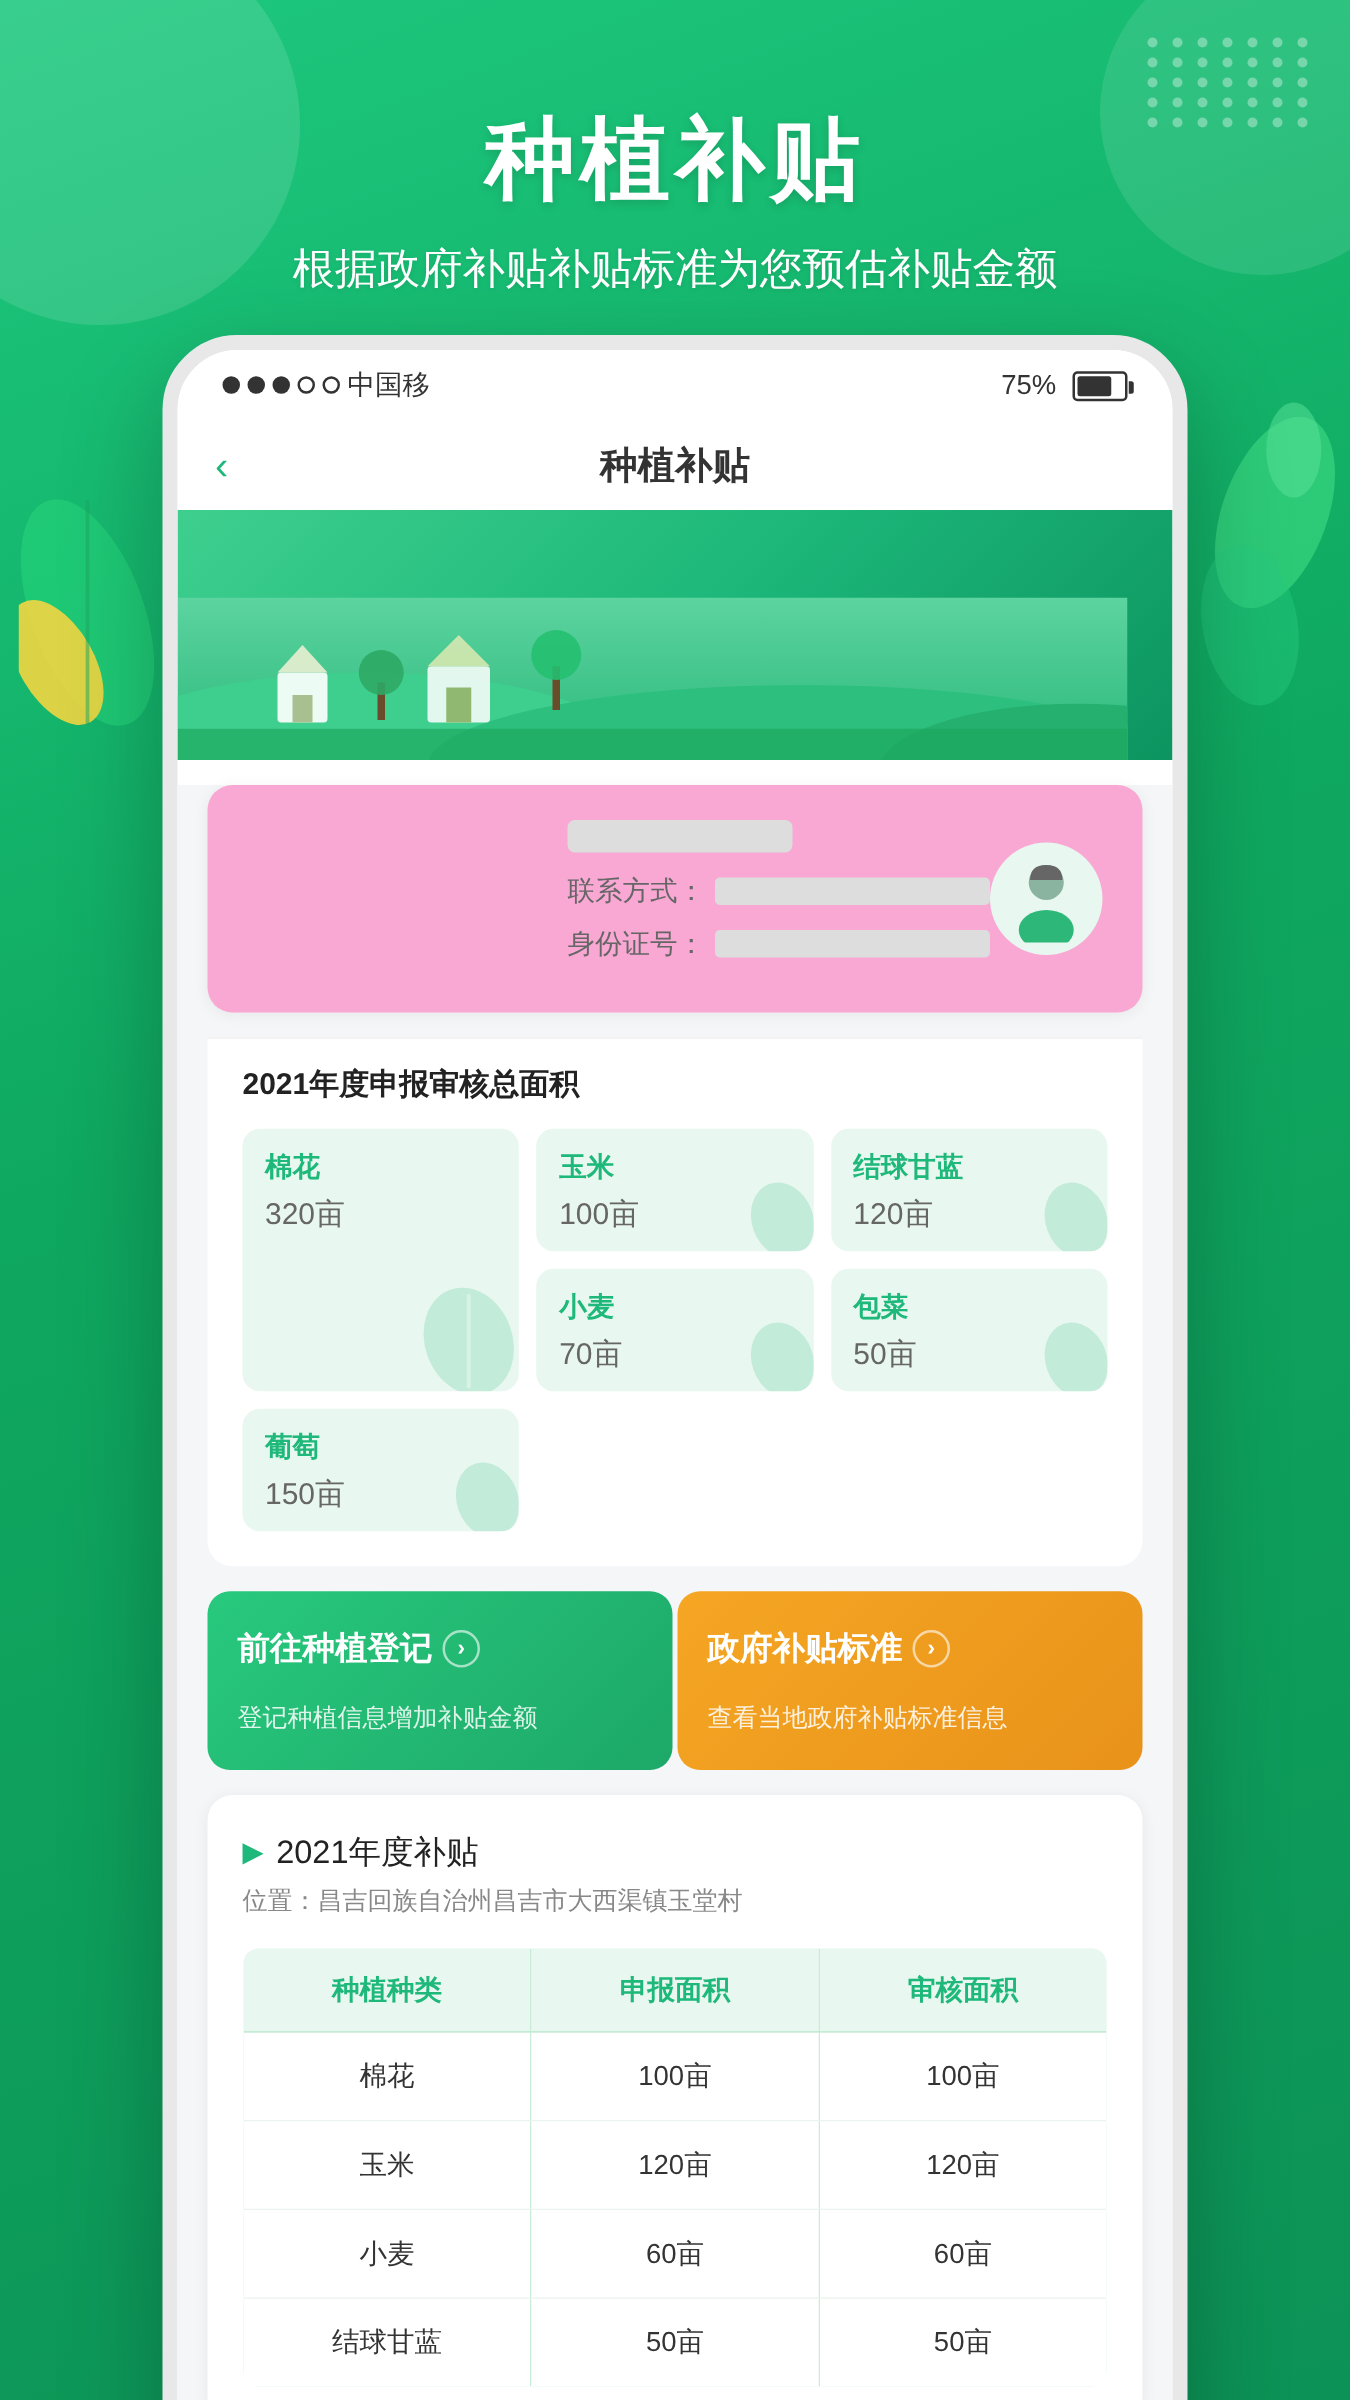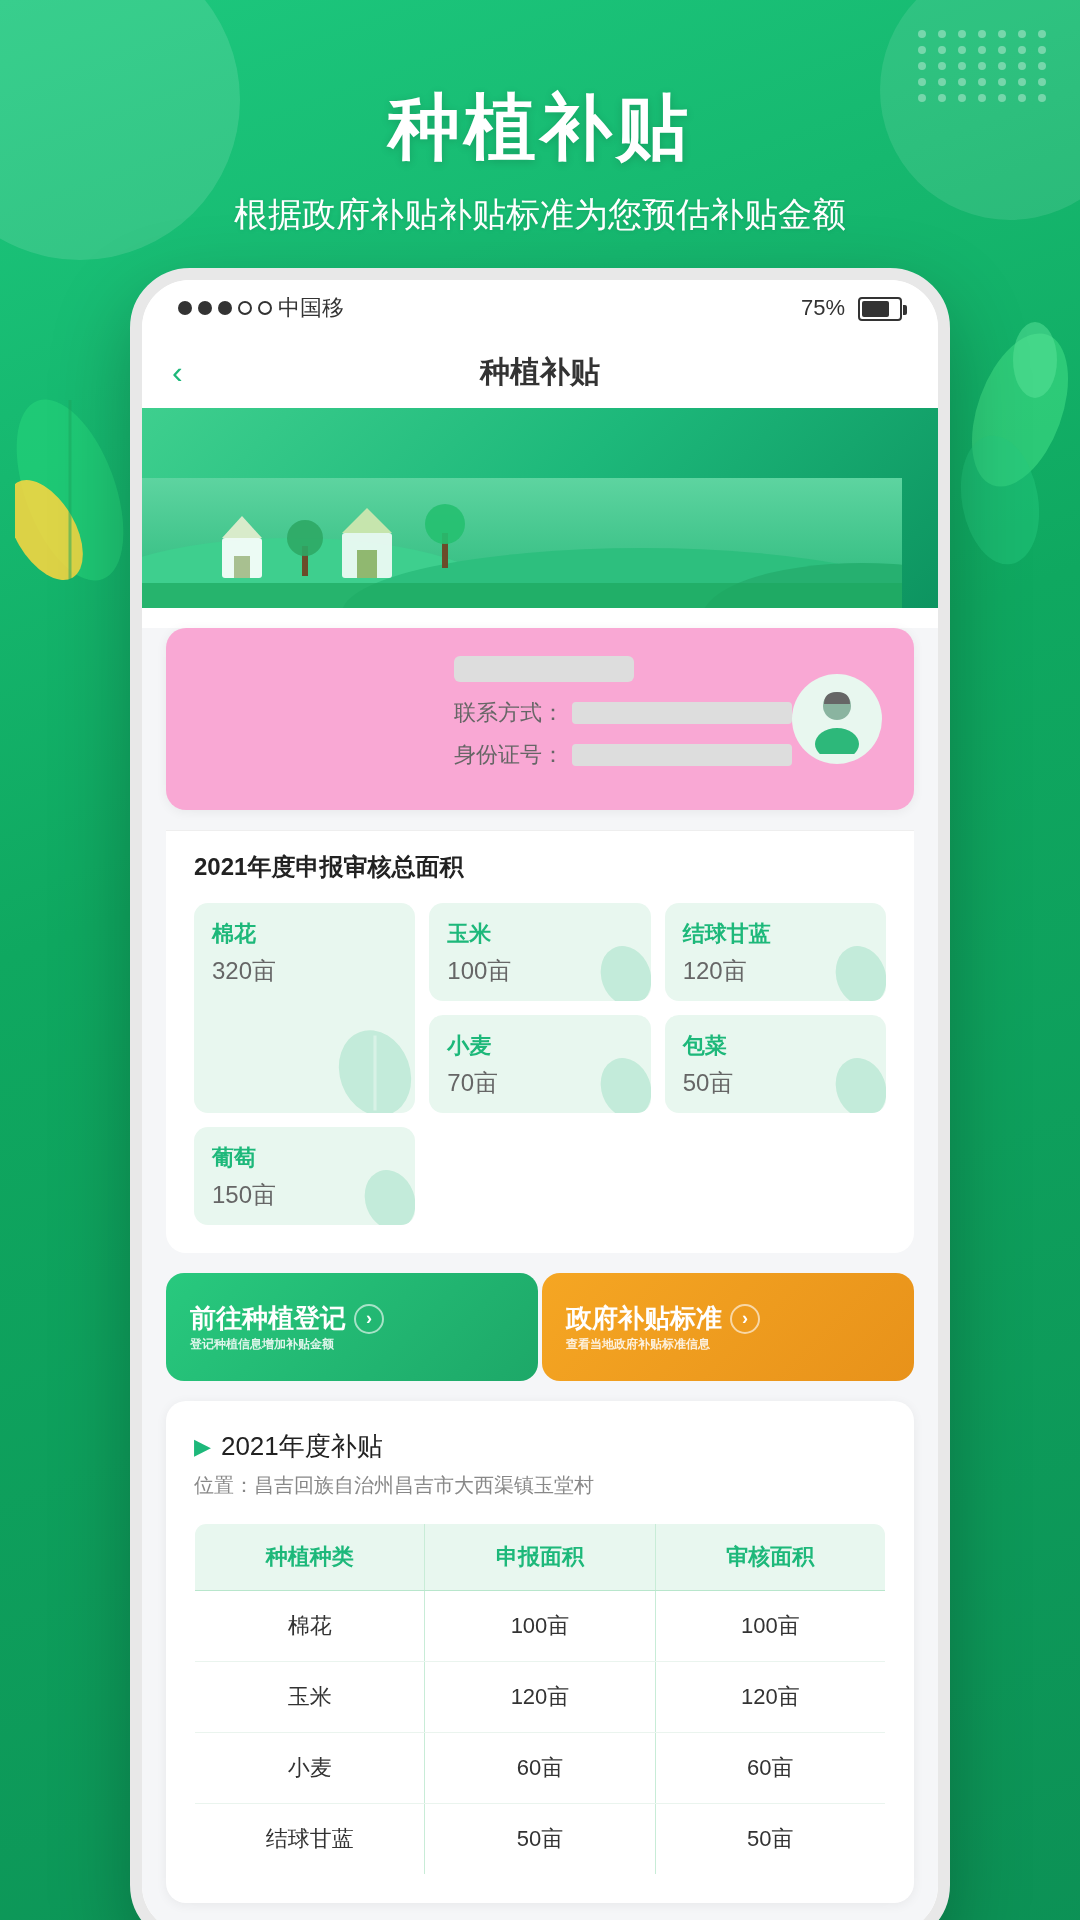--- a/index.html
+++ b/index.html
@@ -302,24 +302,23 @@
     .action-btn.orange {
       background: linear-gradient(135deg, #f5a623, #e8921a);
     }
     .action-btn .btn-title {
       font-size: 26px;
       font-weight: 700;
       color: #fff;
       display: flex; align-items: center; gap: 8px;
     }
     .action-btn .btn-sub {
-      font-size: 12px;
+      font-size: 20px;
       color: rgba(255,255,255,0.85);
-      margin-top: 0;
-      font-weight: bold;
+      margin-top: 25px;
     }
     .action-btn .arrow-circle {
       display: inline-flex;
       align-items: center; justify-content: center;
       width: 30px; height: 30px;
       border-radius: 50%;
       border: 2px solid rgba(255,255,255,0.6);
       font-size: 18px;
       color: #fff;
     }

